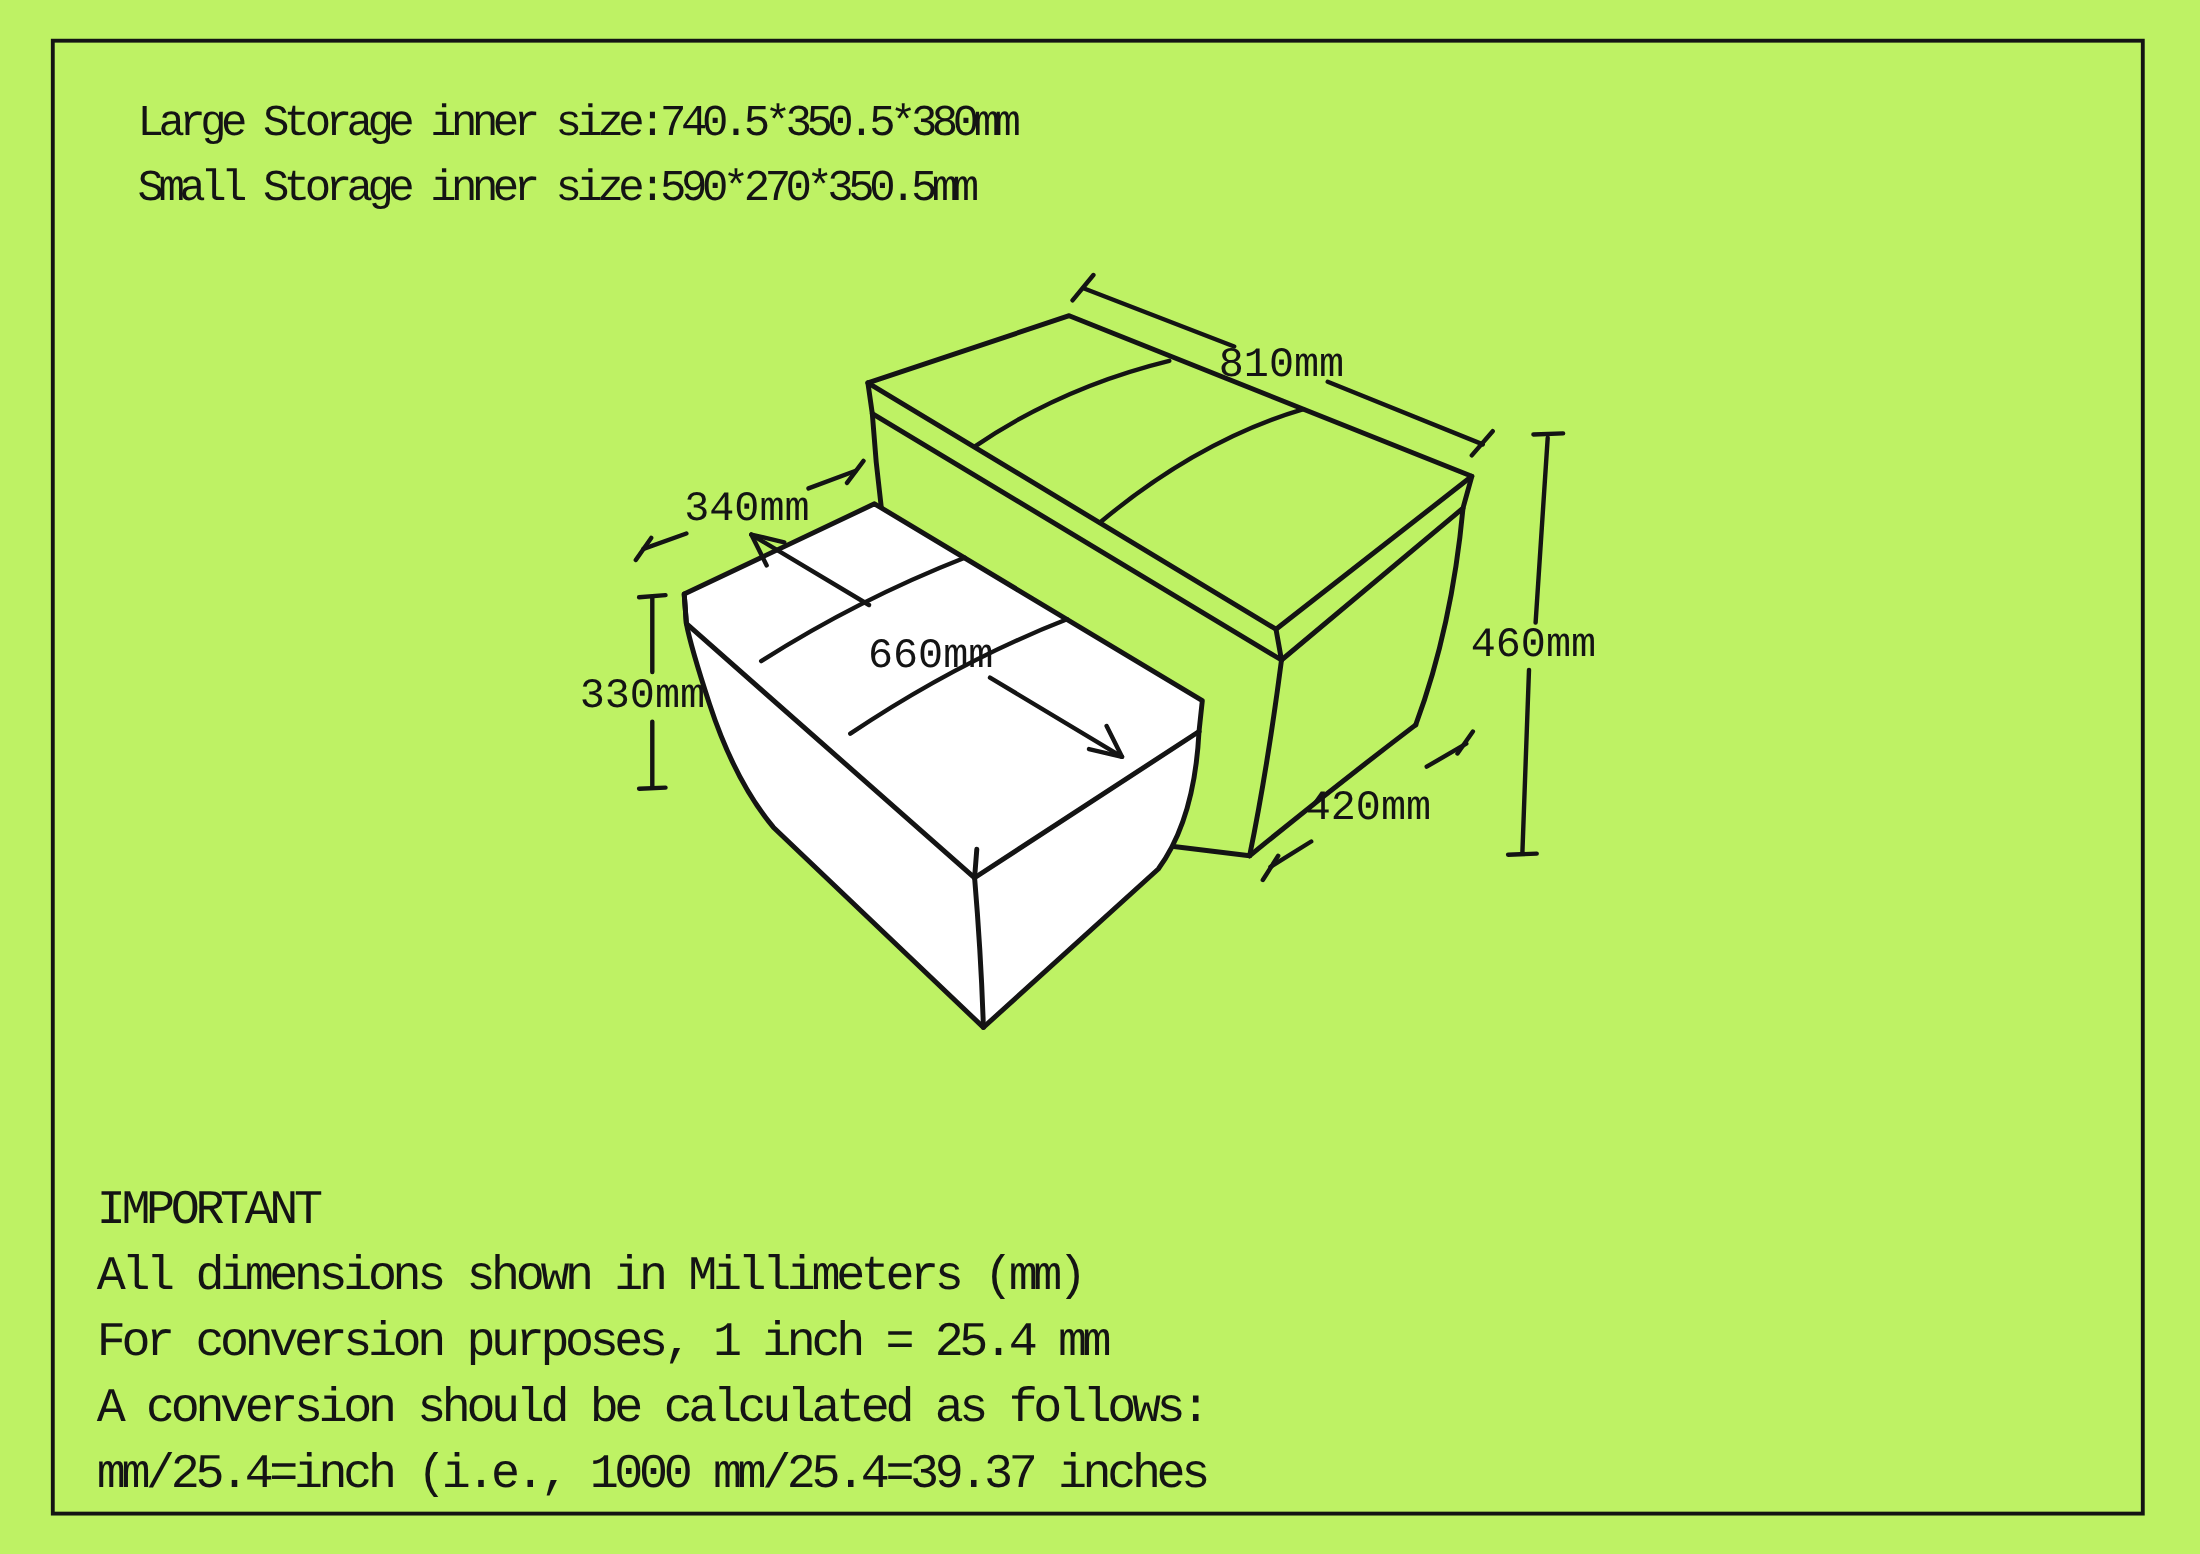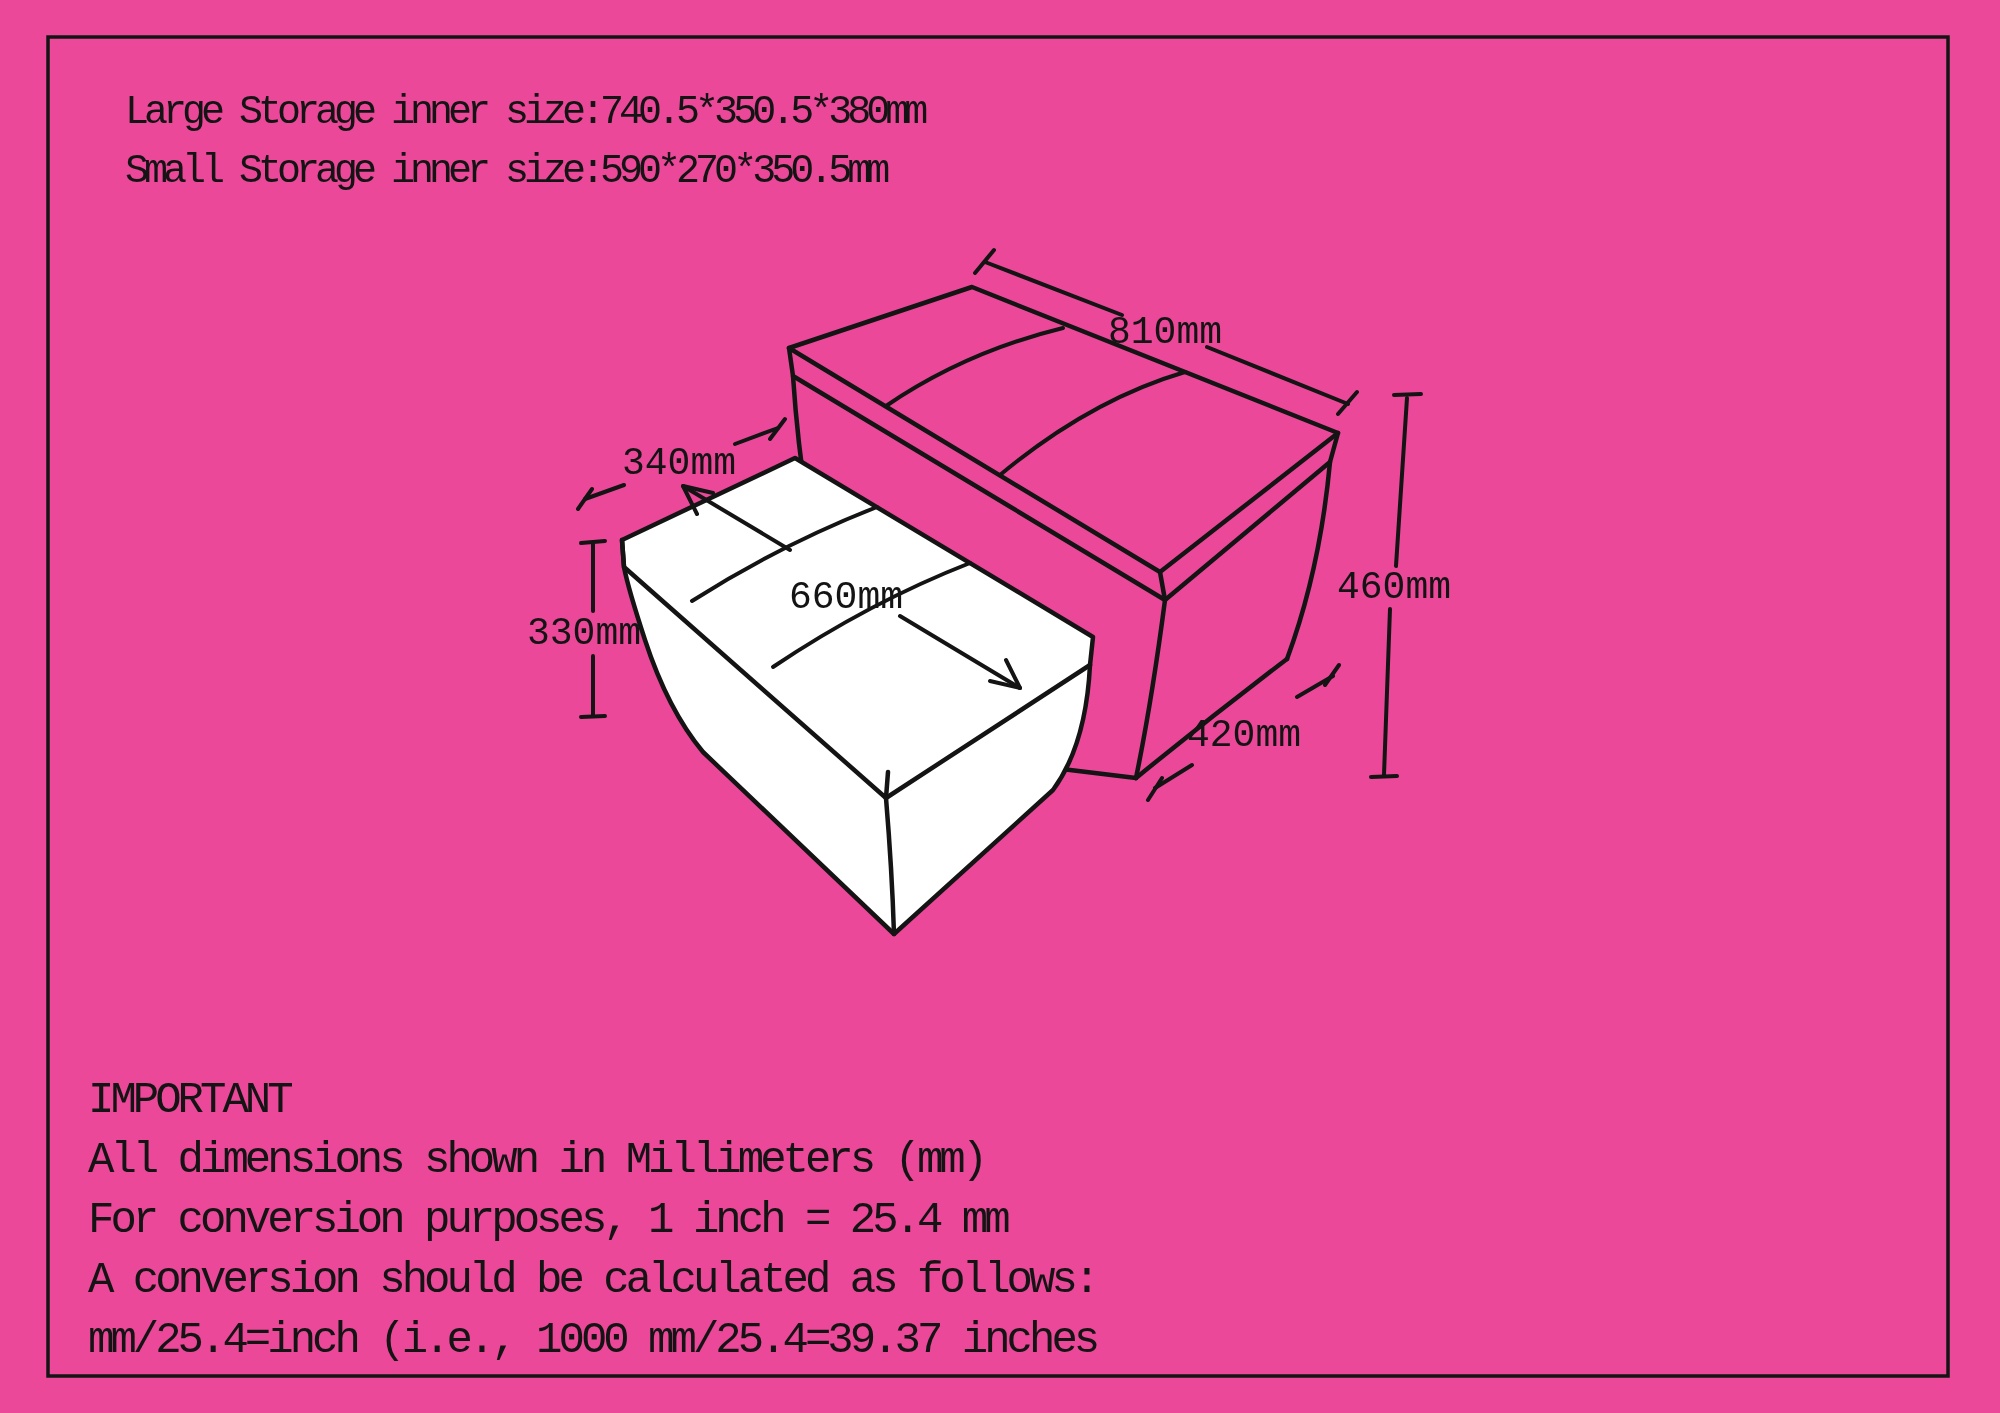--- a/index.html
+++ b/index.html
@@ -1,19 +1,19 @@
 <!DOCTYPE html>
 <html><head>
 <meta charset="utf-8">
 <style>
   html,body{margin:0;padding:0;background:#e8e8e8;}
   #page{
     position:relative;
     width:2000px;height:1413px;
-    background:#ec4899;
+    background:#bef264;
     font-family:"Liberation Mono", monospace;
     overflow:hidden;
   }
   svg{position:absolute;left:0;top:0;}
   .edge{fill:none;stroke:#141414;stroke-width:4.5;stroke-linecap:round;stroke-linejoin:round;}
   .seam{fill:none;stroke:#141414;stroke-width:4;stroke-linecap:round;}
   .dimline{fill:none;stroke:#141414;stroke-width:4;stroke-linecap:round;}
   .silhouette{fill:#ffffff;stroke:#141414;stroke-width:4.5;stroke-linejoin:round;}
   .dimtext{
     font-family:"Liberation Mono", monospace;

